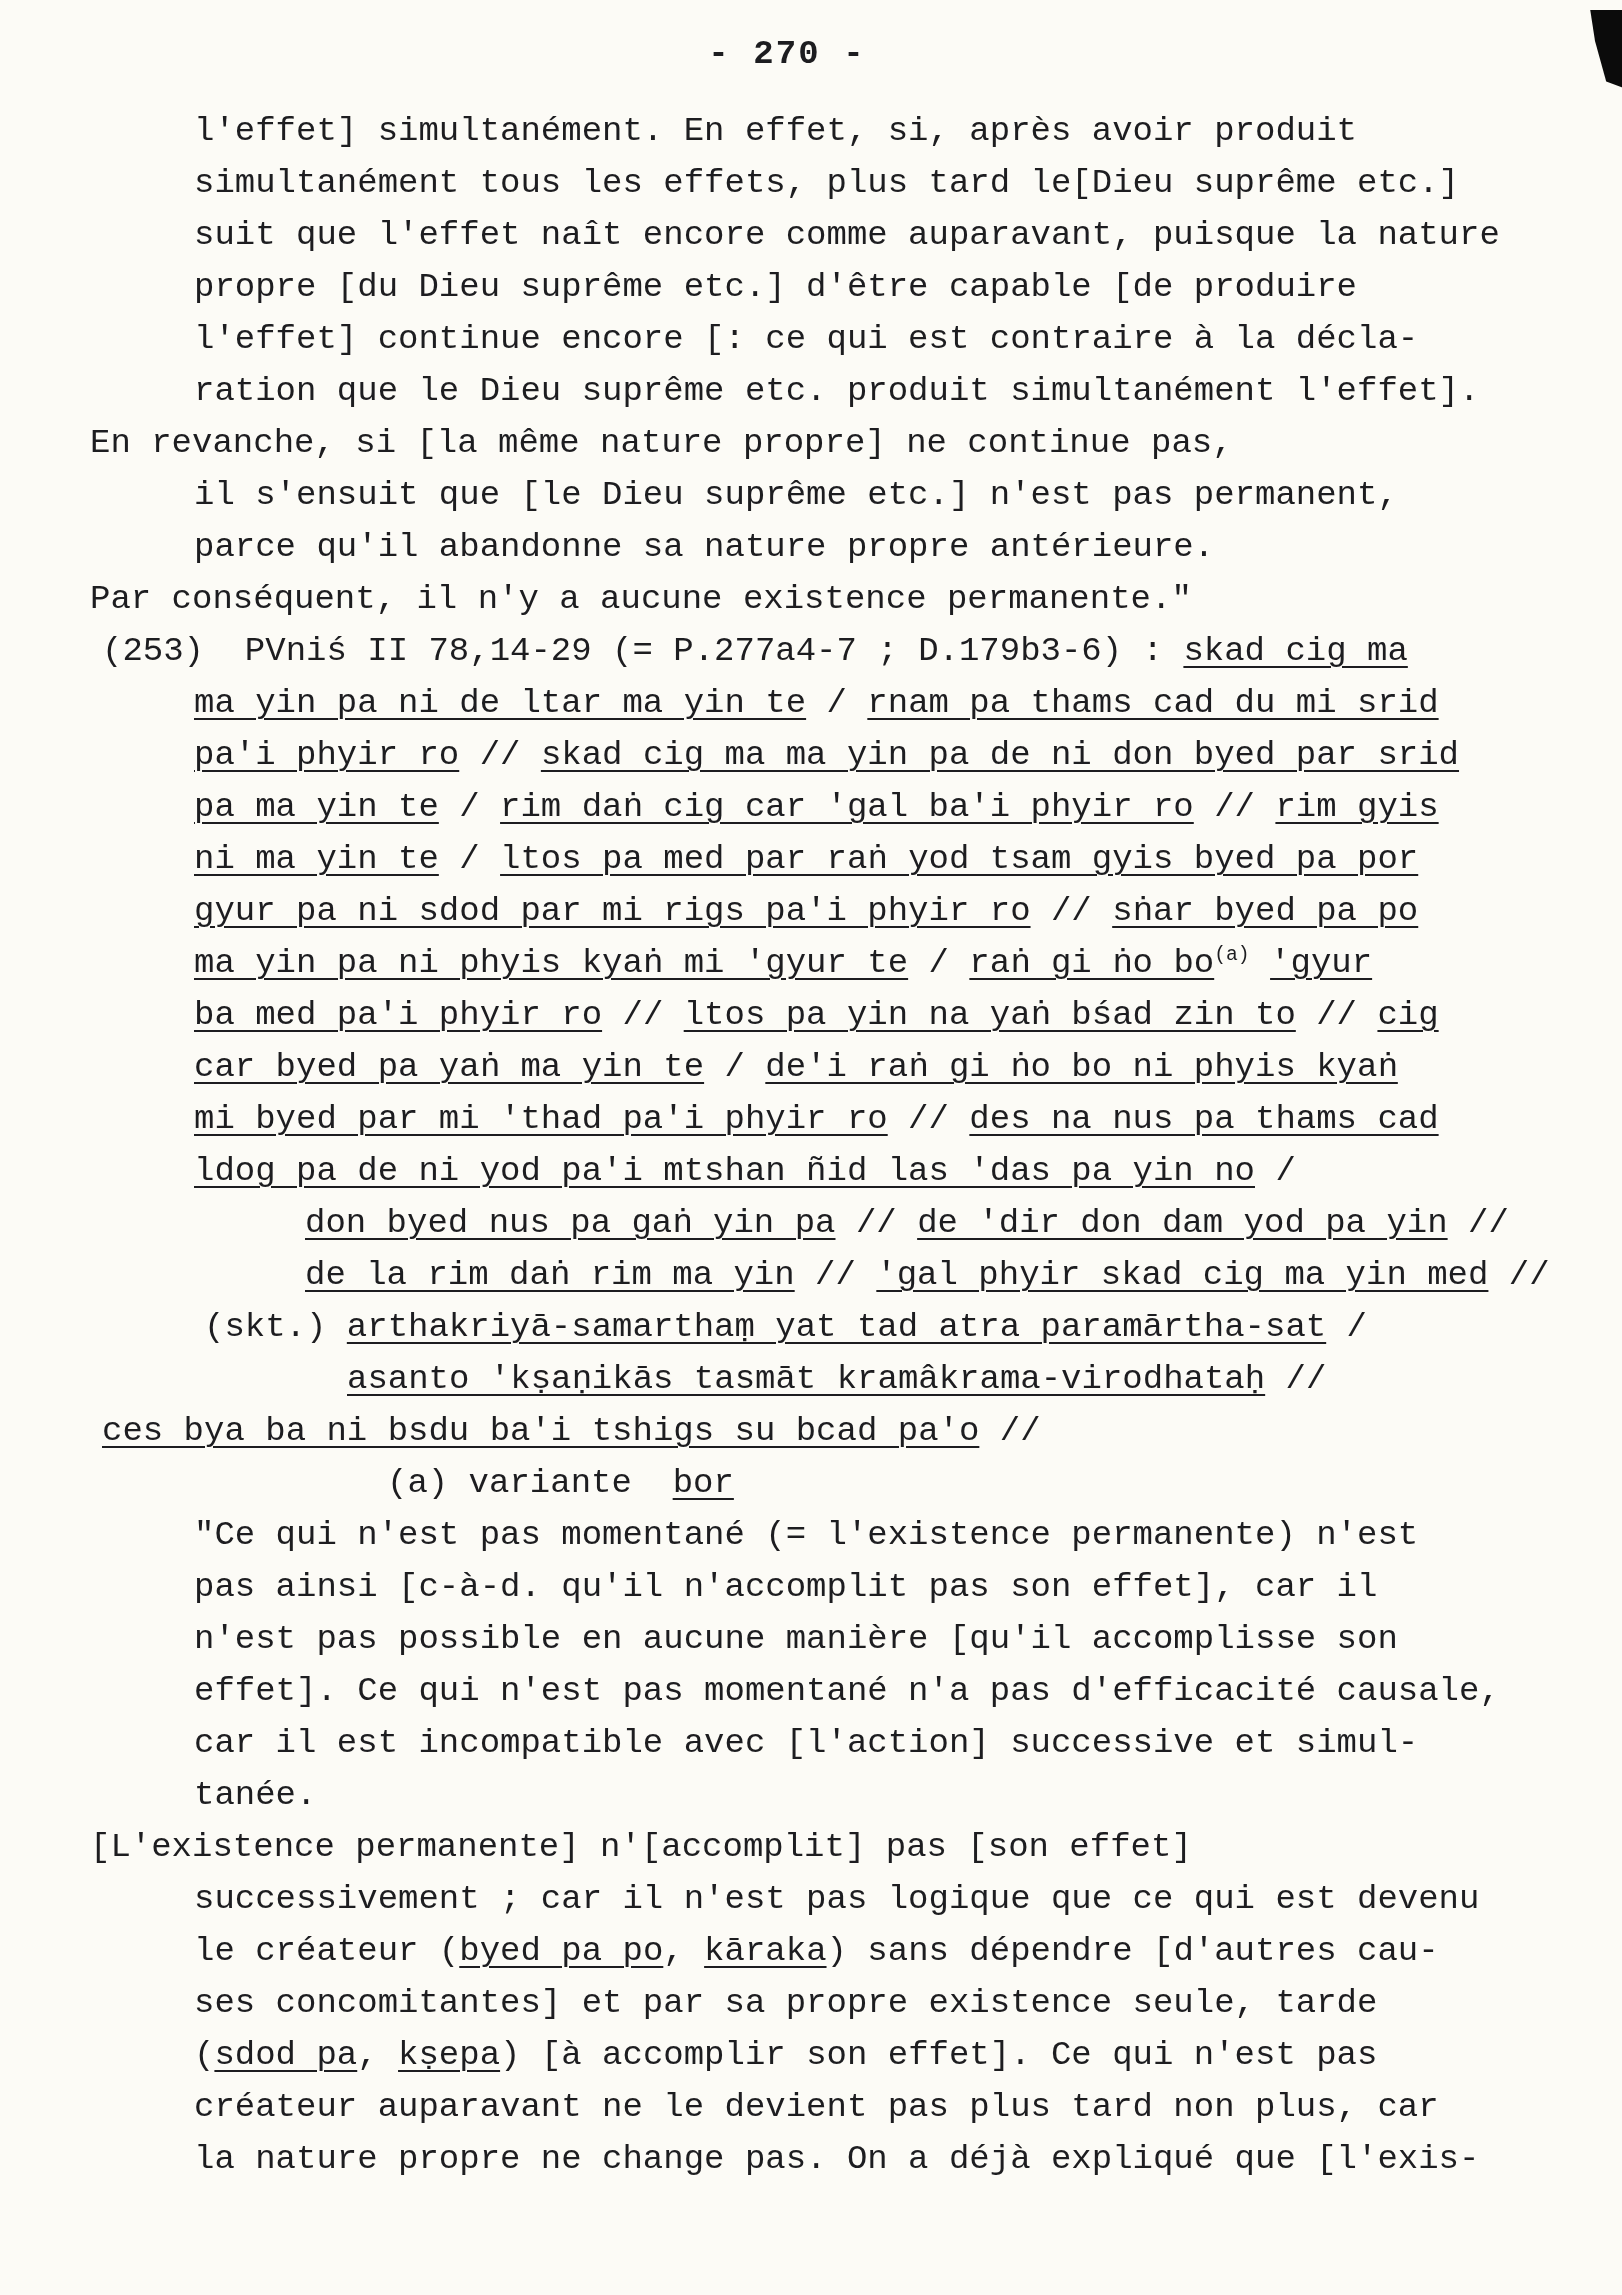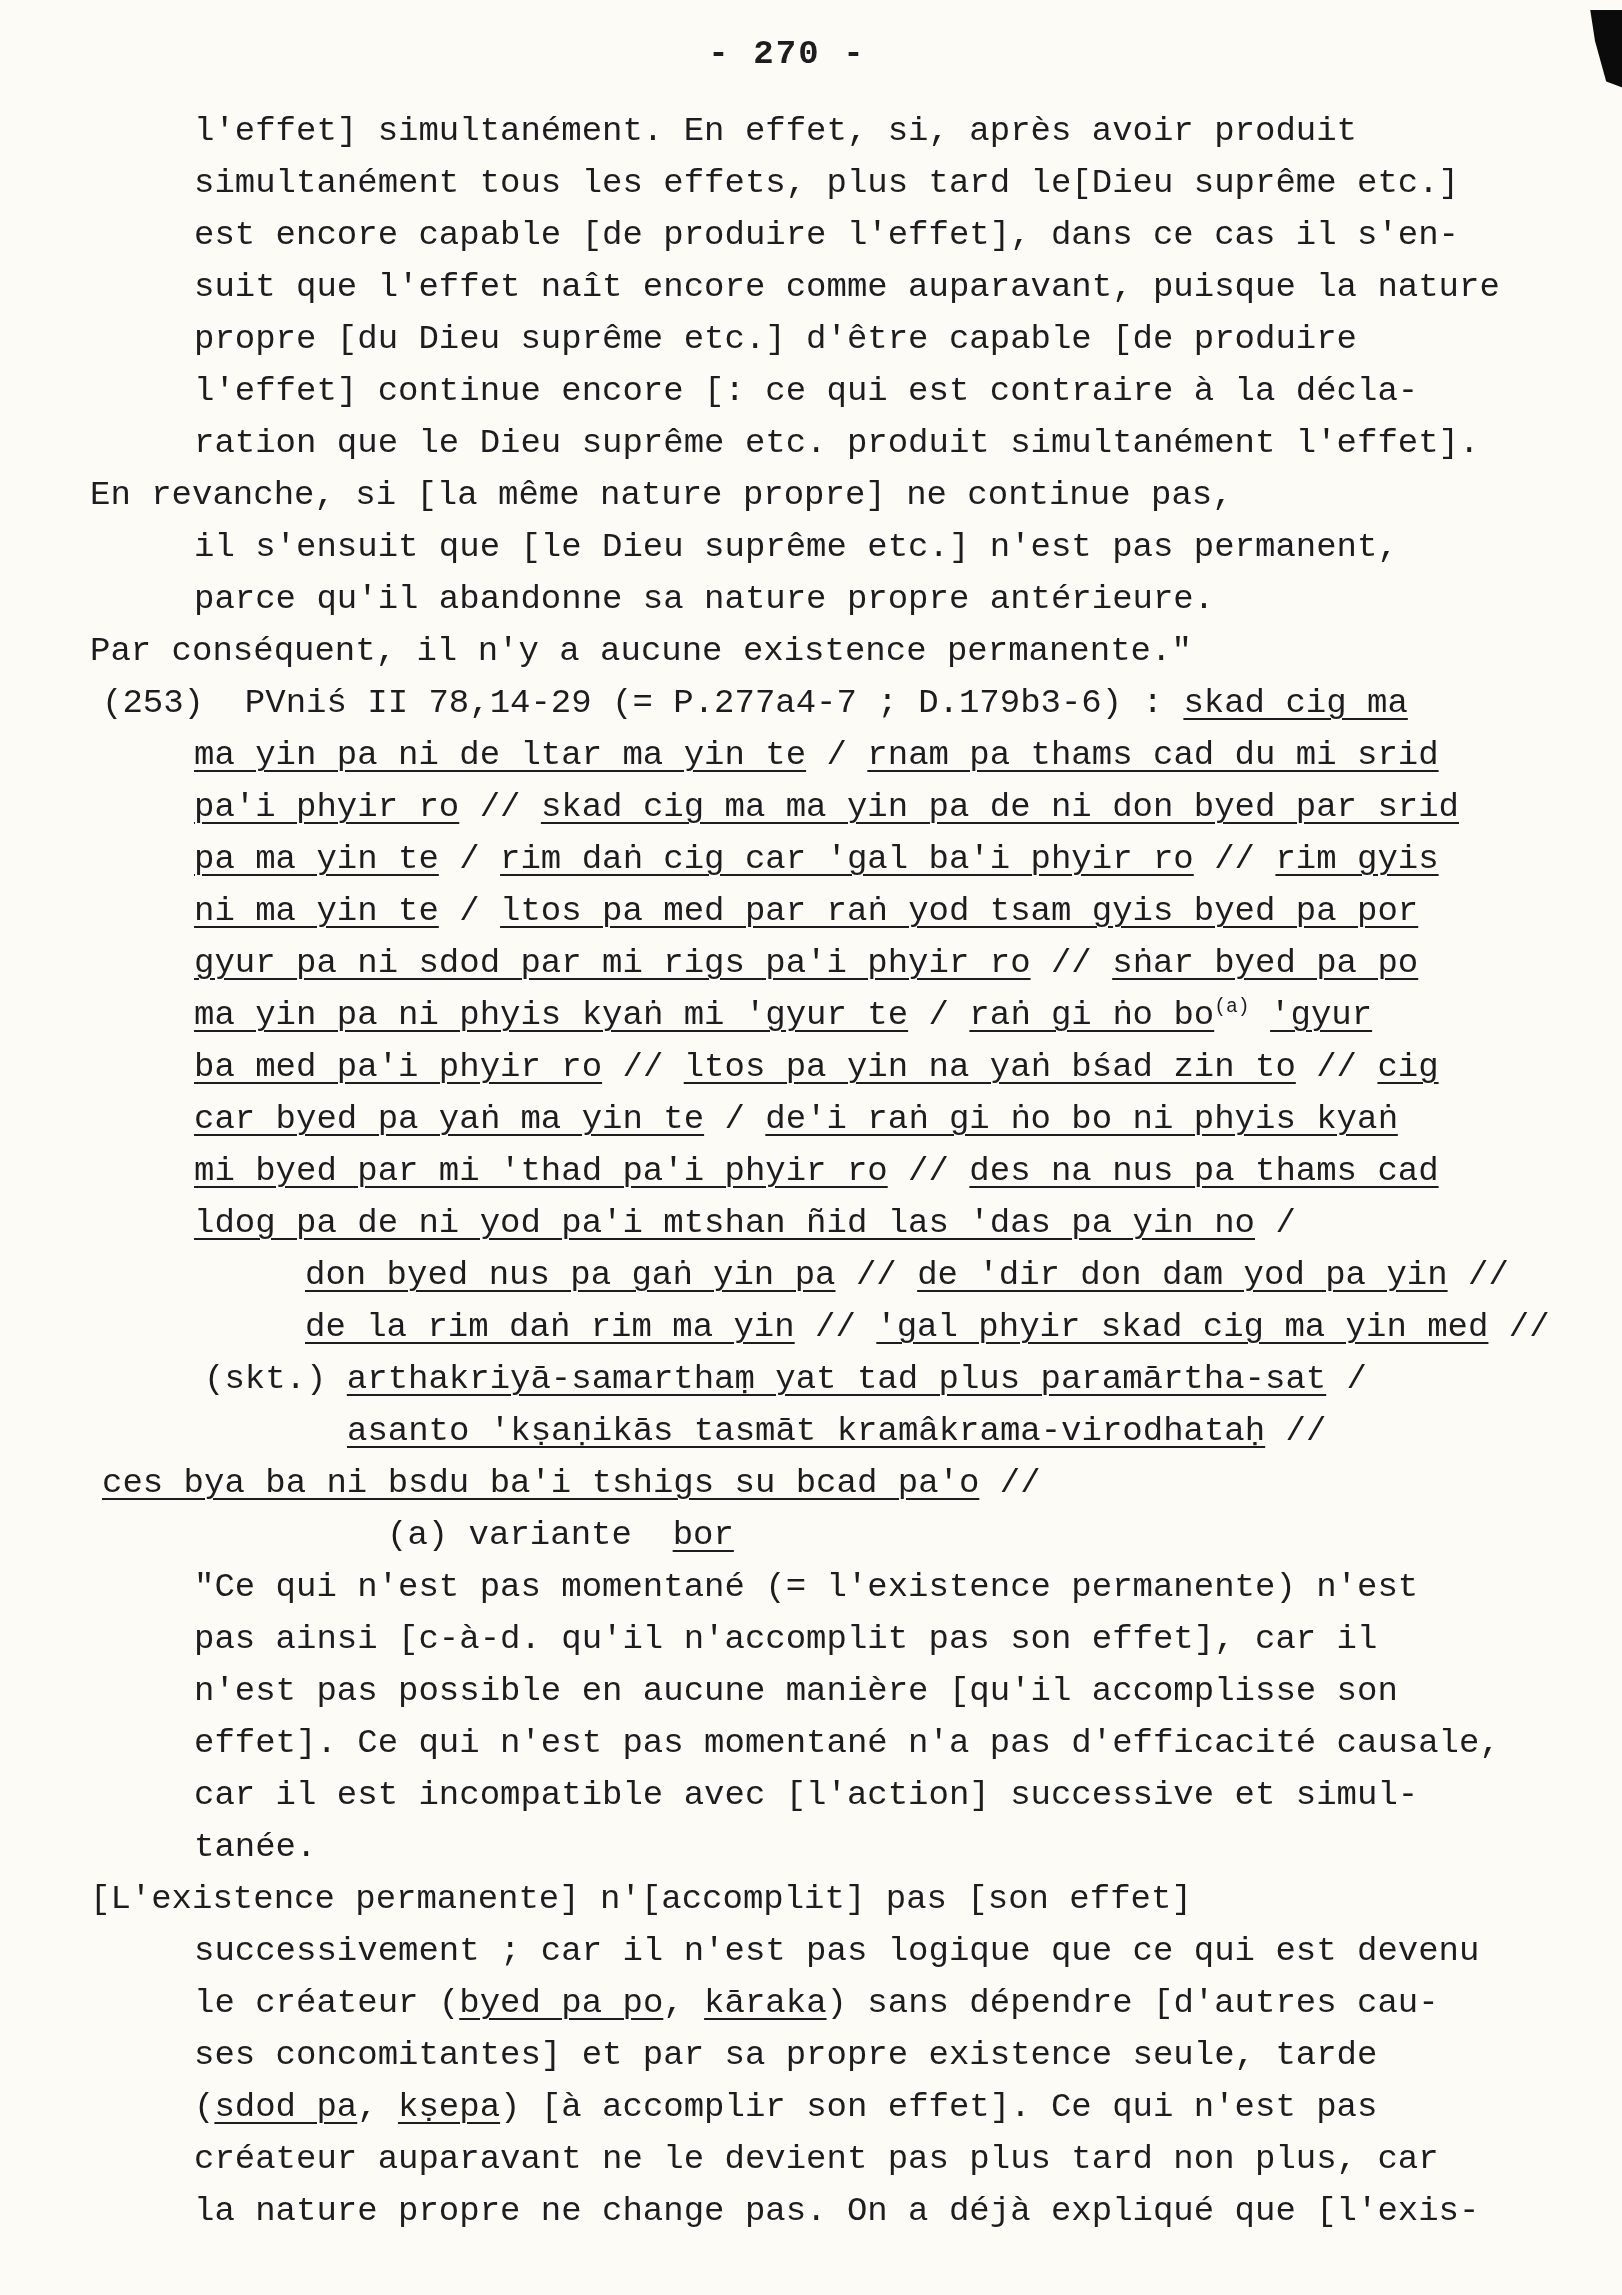--- a/index.html
+++ b/index.html
@@ -69,21 +69,20 @@
 </style>
 </head>
 <body>
 
 <div class="page">
   <div class="corner-mark"></div>
   <div class="page-number">- 270 -</div>
   <div class="text-block">
       <div class="line ind-body"><span>l'effet] simultanément. En effet, si, après avoir produit</span></div>
       <div class="line ind-body"><span>simultanément tous les effets, plus tard le[Dieu suprême etc.]</span></div>
-      <div class="line ind-body"><span>est encore capable [de produire l'effet], dans ce cas il s'en-</span></div>
       <div class="line ind-body"><span>suit que l'effet naît encore comme auparavant, puisque la nature</span></div>
       <div class="line ind-body"><span>propre [du Dieu suprême etc.] d'être capable [de produire</span></div>
       <div class="line ind-body"><span>l'effet] continue encore [: ce qui est contraire à la décla-</span></div>
       <div class="line ind-body"><span>ration que le Dieu suprême etc. produit simultanément l'effet].</span></div>
       <div class="line ind-para"><span>En revanche, si [la même nature propre] ne continue pas,</span></div>
       <div class="line ind-body"><span>il s'ensuit que [le Dieu suprême etc.] n'est pas permanent,</span></div>
       <div class="line ind-body"><span>parce qu'il abandonne sa nature propre antérieure.</span></div>
       <div class="line ind-para"><span>Par conséquent, il n'y a aucune existence permanente."</span></div>
       <div class="line ind-label"><span>(253)  PVniś II 78,14-29 (= P.277a4-7 ; D.179b3-6) : </span><span class="u">skad cig ma</span></div>
       <div class="line ind-body"><span class="u">ma yin pa ni de ltar ma yin te</span><span> / </span><span class="u">rnam pa thams cad du mi srid</span></div>
@@ -91,21 +90,21 @@
       <div class="line ind-body"><span class="u">pa ma yin te</span><span> / </span><span class="u">rim daṅ cig car 'gal ba'i phyir ro</span><span> // </span><span class="u">rim gyis</span></div>
       <div class="line ind-body"><span class="u">ni ma yin te</span><span> / </span><span class="u">ltos pa med par raṅ yod tsam gyis byed pa por</span></div>
       <div class="line ind-body"><span class="u">gyur pa ni sdod par mi rigs pa'i phyir ro</span><span> // </span><span class="u">sṅar byed pa po</span></div>
       <div class="line ind-body"><span class="u">ma yin pa ni phyis kyaṅ mi 'gyur te</span><span> / </span><span class="u">raṅ gi ṅo bo</span><span class="sup">(a)</span><span> </span><span class="u">'gyur</span></div>
       <div class="line ind-body"><span class="u">ba med pa'i phyir ro</span><span> // </span><span class="u">ltos pa yin na yaṅ bśad zin to</span><span> // </span><span class="u">cig</span></div>
       <div class="line ind-body"><span class="u">car byed pa yaṅ ma yin te</span><span> / </span><span class="u">de'i raṅ gi ṅo bo ni phyis kyaṅ</span></div>
       <div class="line ind-body"><span class="u">mi byed par mi 'thad pa'i phyir ro</span><span> // </span><span class="u">des na nus pa thams cad</span></div>
       <div class="line ind-body"><span class="u">ldog pa de ni yod pa'i mtshan ñid las 'das pa yin no</span><span> /</span></div>
       <div class="line ind-verse"><span class="u">don byed nus pa gaṅ yin pa</span><span> // </span><span class="u">de 'dir don dam yod pa yin</span><span> //</span></div>
       <div class="line ind-verse"><span class="u">de la rim daṅ rim ma yin</span><span> // </span><span class="u">'gal phyir skad cig ma yin med</span><span> //</span></div>
-      <div class="line ind-skt"><span>(skt.) </span><span class="u">arthakriyā-samarthaṃ yat tad plus paramārtha-sat</span><span> /</span></div>
+      <div class="line ind-skt"><span>(skt.) </span><span class="u">arthakriyā-samarthaṃ yat tad atra paramārtha-sat</span><span> /</span></div>
       <div class="line ind-skt2"><span class="u">asanto 'kṣaṇikās tasmāt kramâkrama-virodhataḥ</span><span> //</span></div>
       <div class="line ind-label"><span class="u">ces bya ba ni bsdu ba'i tshigs su bcad pa'o</span><span> //</span></div>
       <div class="line ind-note"><span>(a) variante  </span><span class="u">bor</span></div>
       <div class="line ind-body"><span>"Ce qui n'est pas momentané (= l'existence permanente) n'est</span></div>
       <div class="line ind-body"><span>pas ainsi [c-à-d. qu'il n'accomplit pas son effet], car il</span></div>
       <div class="line ind-body"><span>n'est pas possible en aucune manière [qu'il accomplisse son</span></div>
       <div class="line ind-body"><span>effet]. Ce qui n'est pas momentané n'a pas d'efficacité causale,</span></div>
       <div class="line ind-body"><span>car il est incompatible avec [l'action] successive et simul-</span></div>
       <div class="line ind-body"><span>tanée.</span></div>
       <div class="line ind-para"><span>[L'existence permanente] n'[accomplit] pas [son effet]</span></div>

